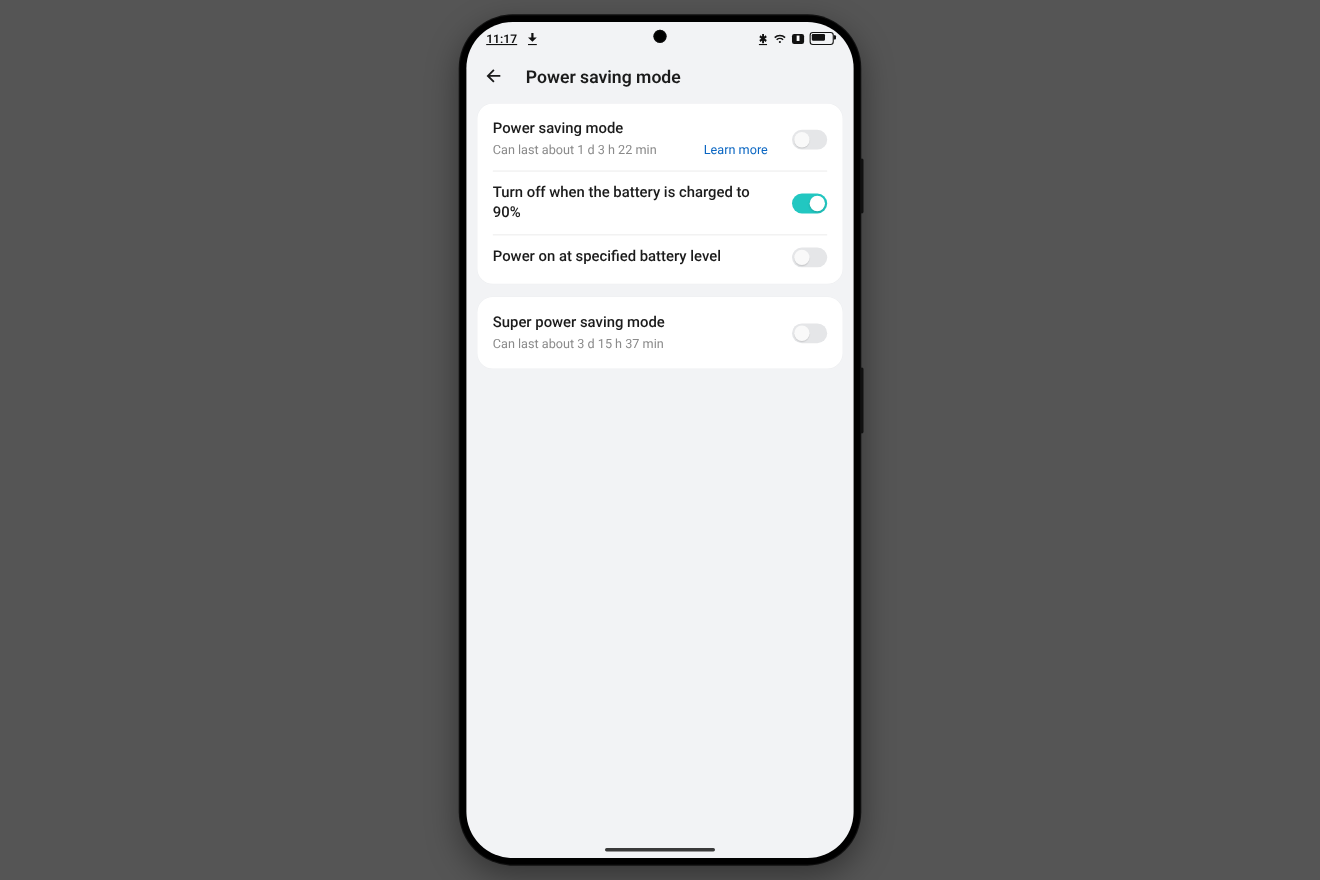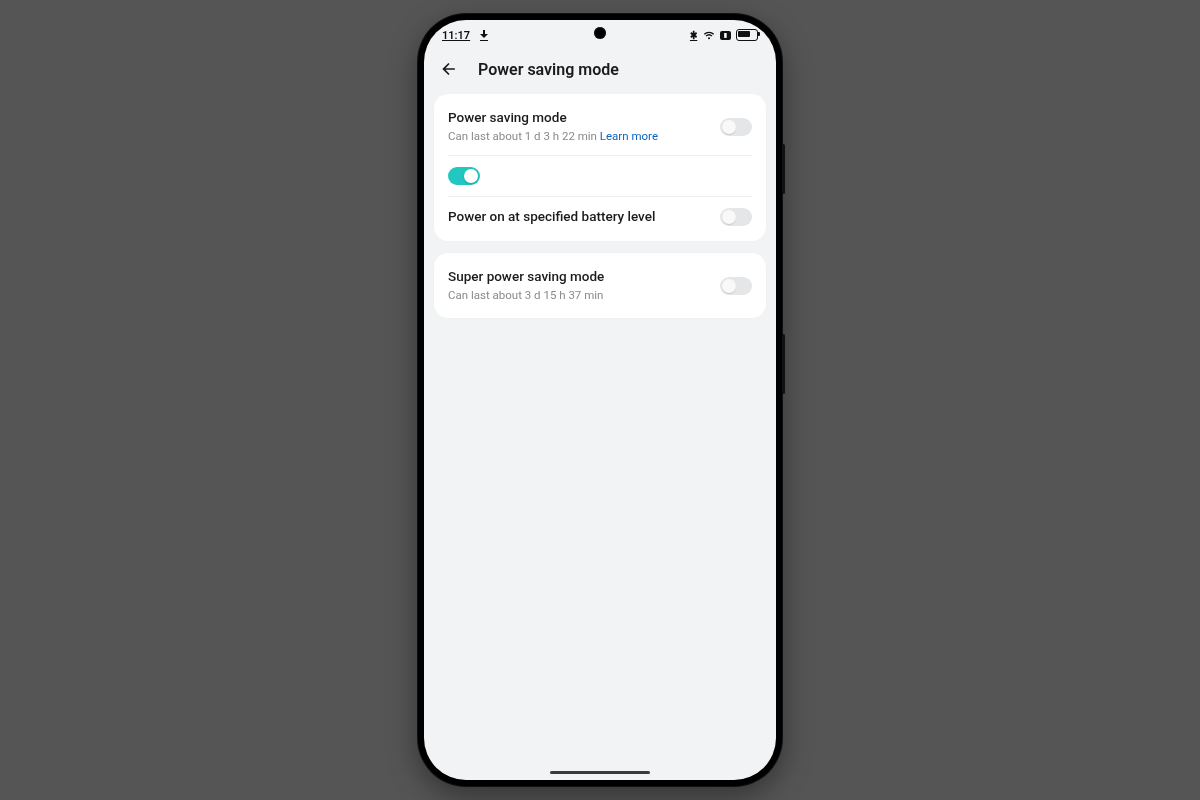--- a/index.html
+++ b/index.html
@@ -87,21 +87,21 @@
     box-shadow:0 0 0 .5px rgba(0,0,0,.02);
   }
   .row{
     display:flex;align-items:center;gap:14px;
     padding:11px 0;
   }
   .row + .row{border-top:1px solid var(--divider);}
   .row .txt{flex:1;min-width:0;}
   .row .label{font-size:13.5px;font-weight:500;color:var(--text-primary);line-height:1.3;}
   .row .sub{font-size:11.5px;color:var(--text-secondary);margin-top:2px;line-height:1.35;}
-  .row .sub a{color:var(--link);text-decoration:none;}
+  .row .sub a{color:var(--link);text-decoration:none;margin-left:40px;}
   
   .toggle{position:relative;width:32px;height:18px;border-radius:20px;flex-shrink:0;cursor:pointer;}
   .toggle.off{background:var(--toggle-off);}
   .toggle.off .knob{left:2px;background:var(--toggle-off-knob);box-shadow:0 1px 1px rgba(0,0,0,.12);}
   .toggle.on{background:var(--toggle-on);}
   .toggle.on .knob{left:16px;background:var(--toggle-on-knob);box-shadow:0 1px 2px rgba(0,0,0,.18);}
   .knob{position:absolute;top:2px;width:14px;height:14px;border-radius:50%;transition:left .15s;}
   
   .home-ind{position:absolute;bottom:6px;left:50%;transform:translateX(-50%);
     width:100px;height:3.5px;background:#3a3a3a;border-radius:3px;}
@@ -154,20 +154,23 @@
             <div class="sub">
               <span>Can last about 1 d 3 h 22 min </span><a href="#">Learn more</a>
             </div>
           </div>
           <div class="toggle off">
               <div class="knob"></div>
             </div>
         </div>
 
         <div class="row">
+          <div class="txt">
+            <div class="label">Turn off when the battery is charged to 90%</div>
+          </div>
           <div class="toggle on">
               <div class="knob"></div>
             </div>
         </div>
 
         <div class="row">
           <div class="txt">
             <div class="label">Power on at specified battery level</div>
           </div>
           <div class="toggle off">

